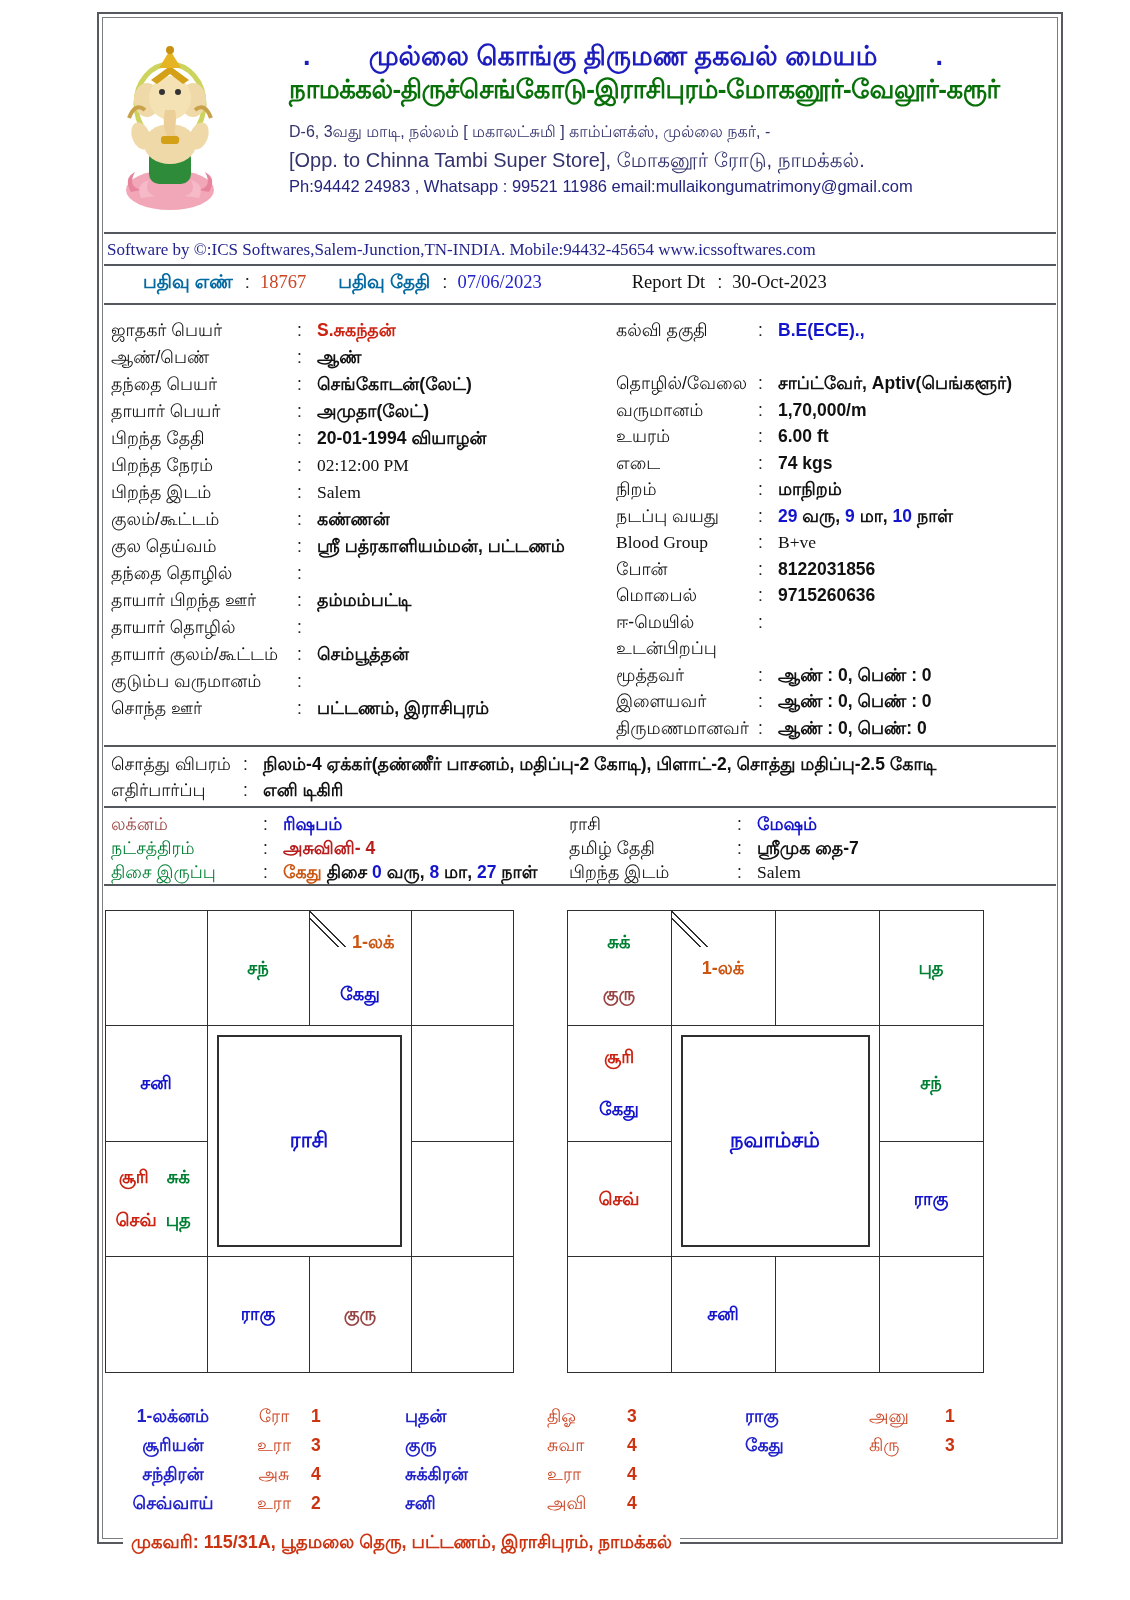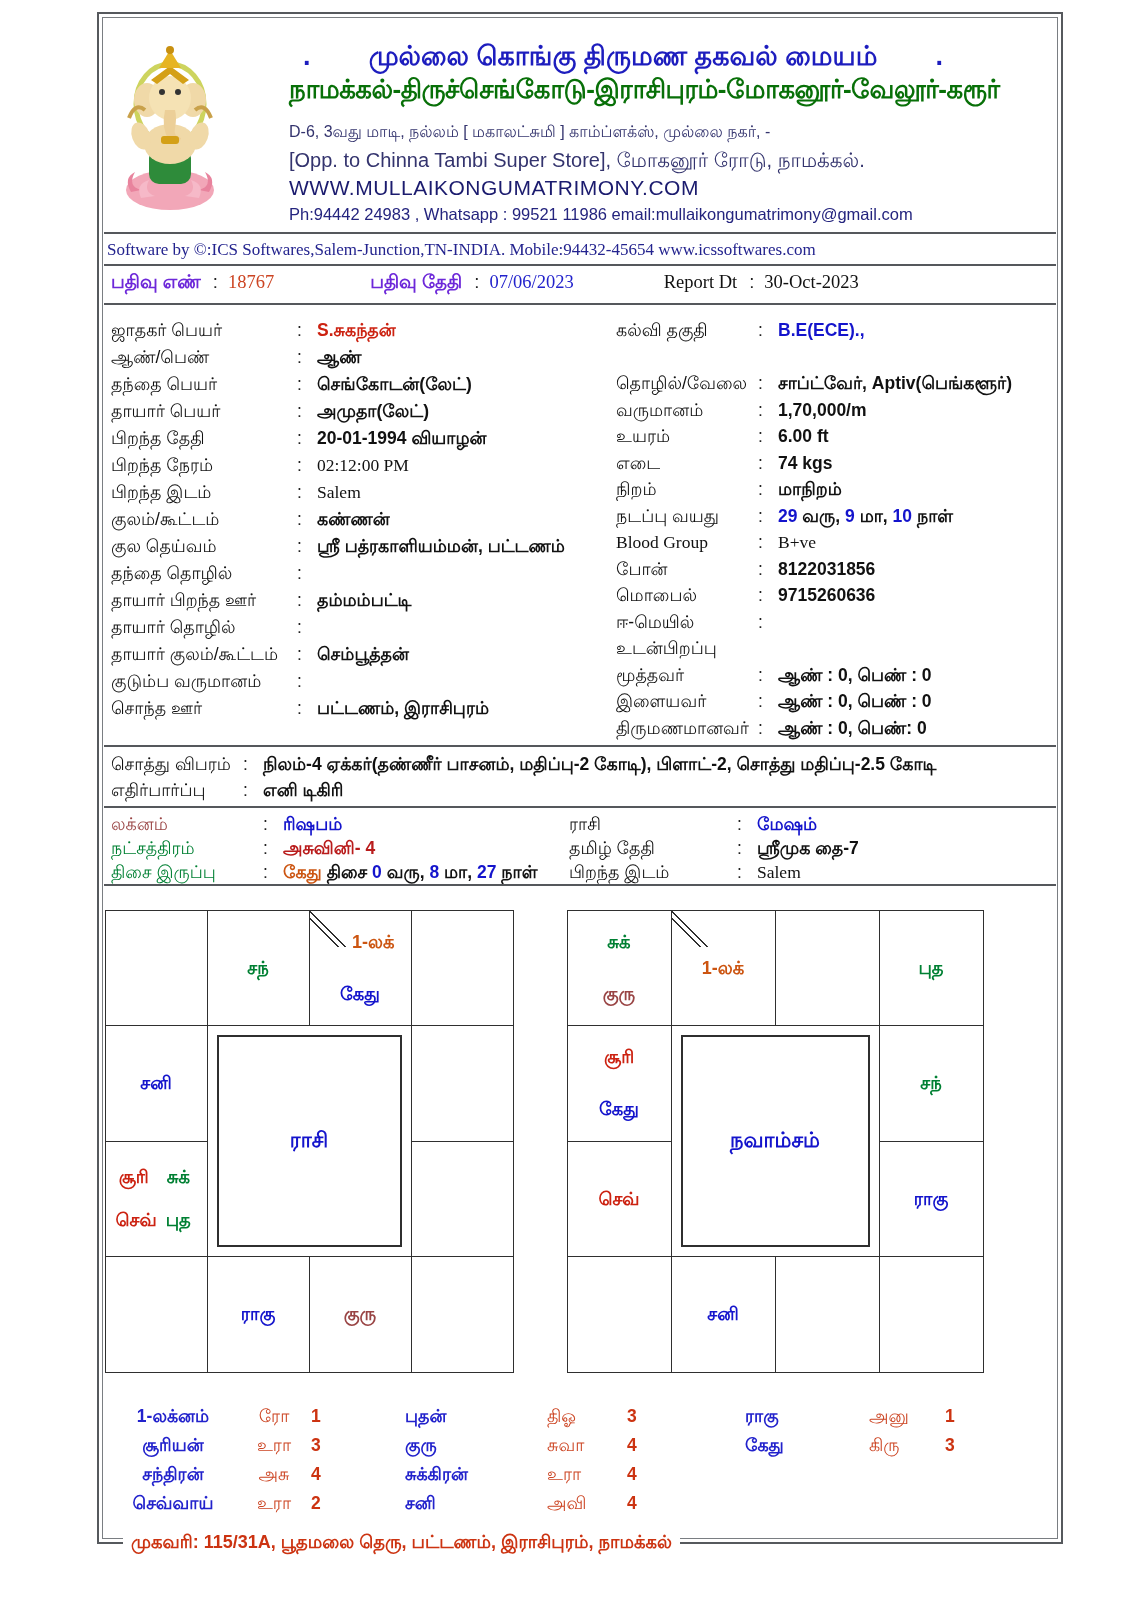--- a/index.html
+++ b/index.html
@@ -26,21 +26,21 @@
   .addr1{font-size:16px;color:#34346e;margin-top:12px;line-height:28px;}
   .addr2{font-size:20px;color:#34346e;line-height:28px;}
   .website{font-size:21px;color:#1b1b6e;line-height:28px;letter-spacing:0.5px;}
   .contact{font-size:16.5px;color:#24247e;line-height:24px;}
 
   .software{position:absolute;top:226px;left:8px;font-size:17px;
     font-family:"Liberation Serif",serif;color:#23238e;}
 
   
   .regrow{position:absolute;top:257px;left:12px;display:flex;align-items:baseline;font-size:18.5px;}
-  .regrow .lbl{font-weight:bold;color:#6d28d9;}
+  .regrow .lbl{font-weight:bold;color:#0369a1;margin-left:32px;}
   .regrow .serif{font-family:"Liberation Serif",serif;font-weight:normal;}
   .regrow .colon{margin:0 10px 0 12px;color:#222;}
   .rv-no{color:#cc4422;font-family:"Liberation Serif",serif;}
   .rv-date{color:#2222cc;font-family:"Liberation Serif",serif;}
   .rv-report{color:#111;font-family:"Liberation Serif",serif;}
   .gap1{margin-left:96px;} .gap2{margin-left:90px;}
 
   
   .details{position:absolute;top:303px;left:0;right:0;}
   .dcol{position:absolute;top:0;}
@@ -156,21 +156,20 @@
 
   <div class="head-block">
     <div class="title-line">
       <span>.</span>
       <span>முல்லை கொங்கு திருமண தகவல் மையம்</span>
       <span>.</span>
     </div>
     <div class="subtitle">நாமக்கல்-திருச்செங்கோடு-இராசிபுரம்-மோகனூர்-வேலூர்-கரூர்</div>
     <div class="addr1">D-6, 3வது மாடி, நல்லம் [ மகாலட்சுமி ] காம்ப்ளக்ஸ், முல்லை நகர்,      -</div>
     <div class="addr2">[Opp. to Chinna Tambi Super Store], மோகனூர் ரோடு, நாமக்கல்.</div>
-    <div class="website">WWW.MULLAIKONGUMATRIMONY.COM</div>
     <div class="contact">Ph:94442 24983 , Whatsapp : 99521 11986 email:mullaikongumatrimony@gmail.com</div>
   </div>
 
   <div class="hr" style="top:218px"></div>
   <div class="software">Software by ©:ICS Softwares,Salem-Junction,TN-INDIA. Mobile:94432-45654 www.icssoftwares.com</div>
   <div class="hr" style="top:250px"></div>
 
   <div class="regrow">
     <span class="lbl">பதிவு எண்</span>
     <span class="colon">:</span>

